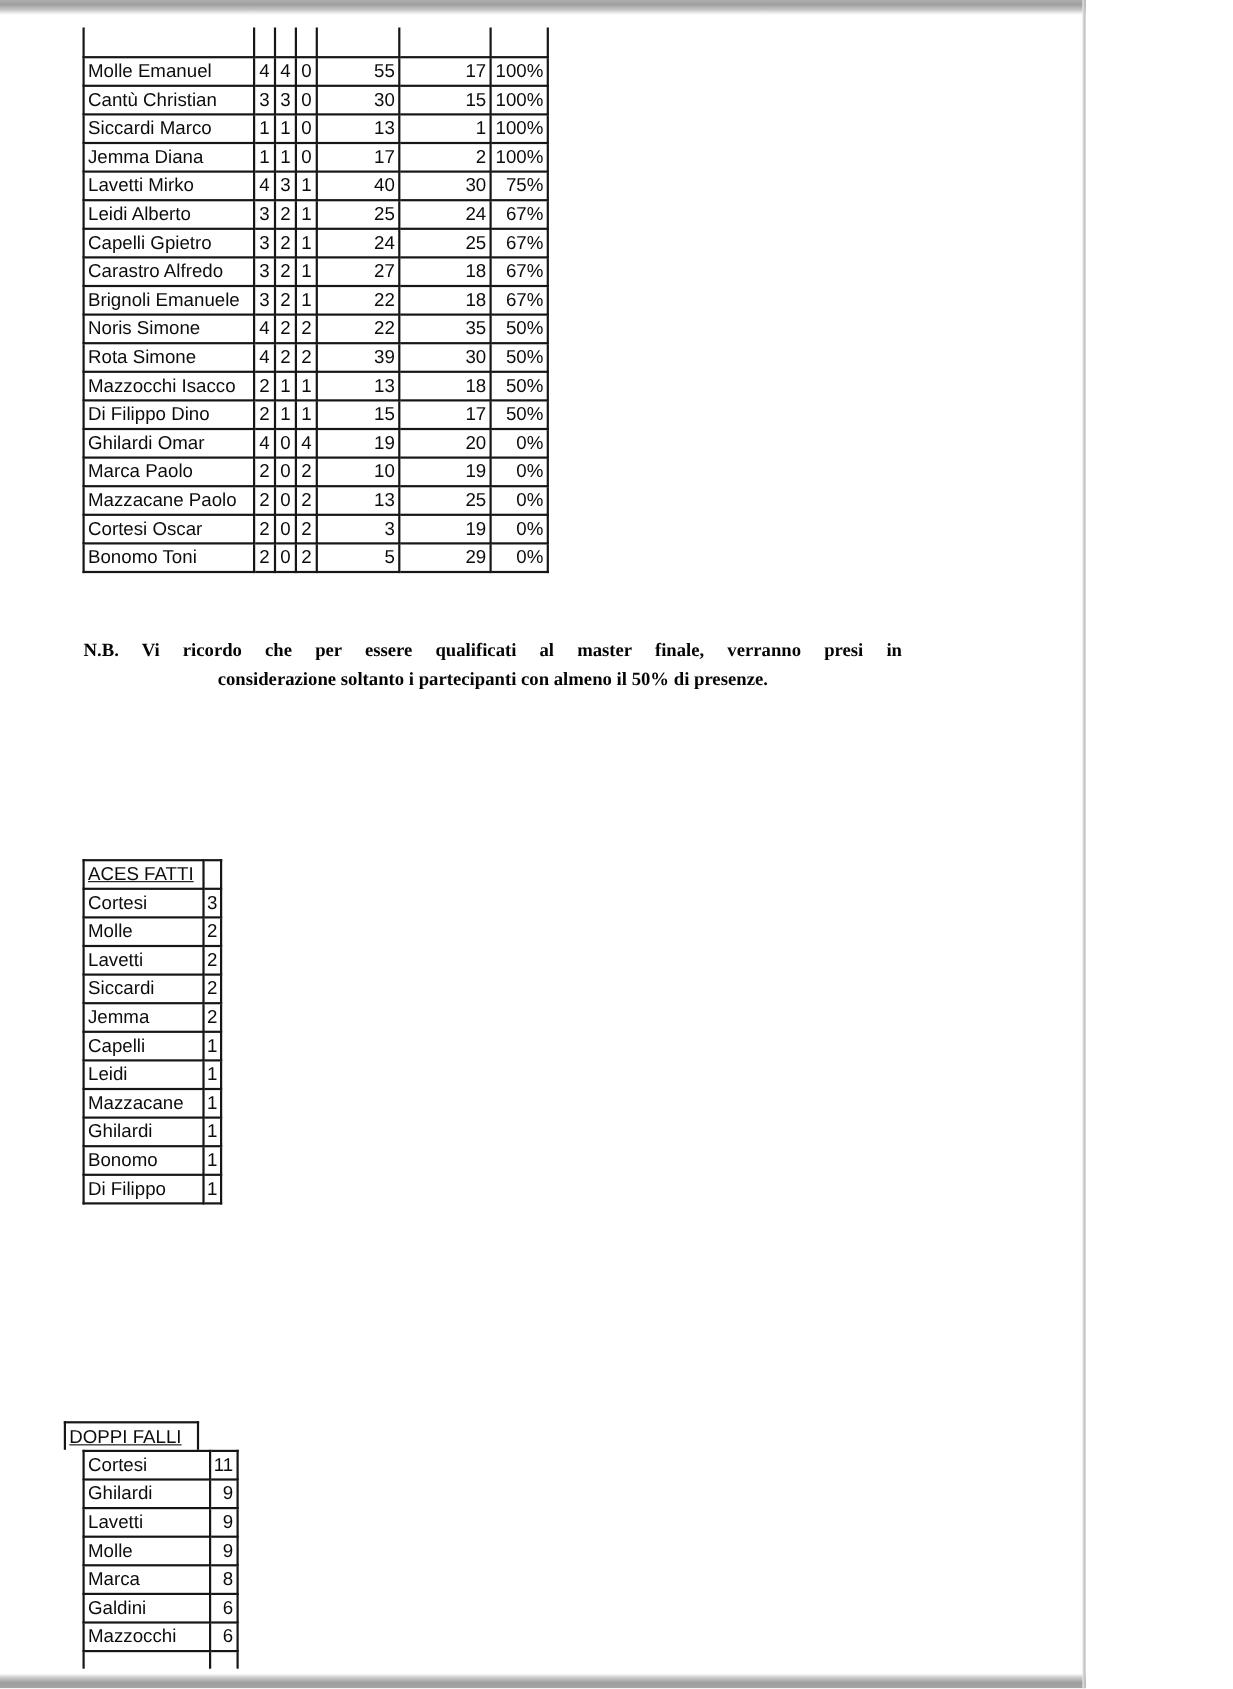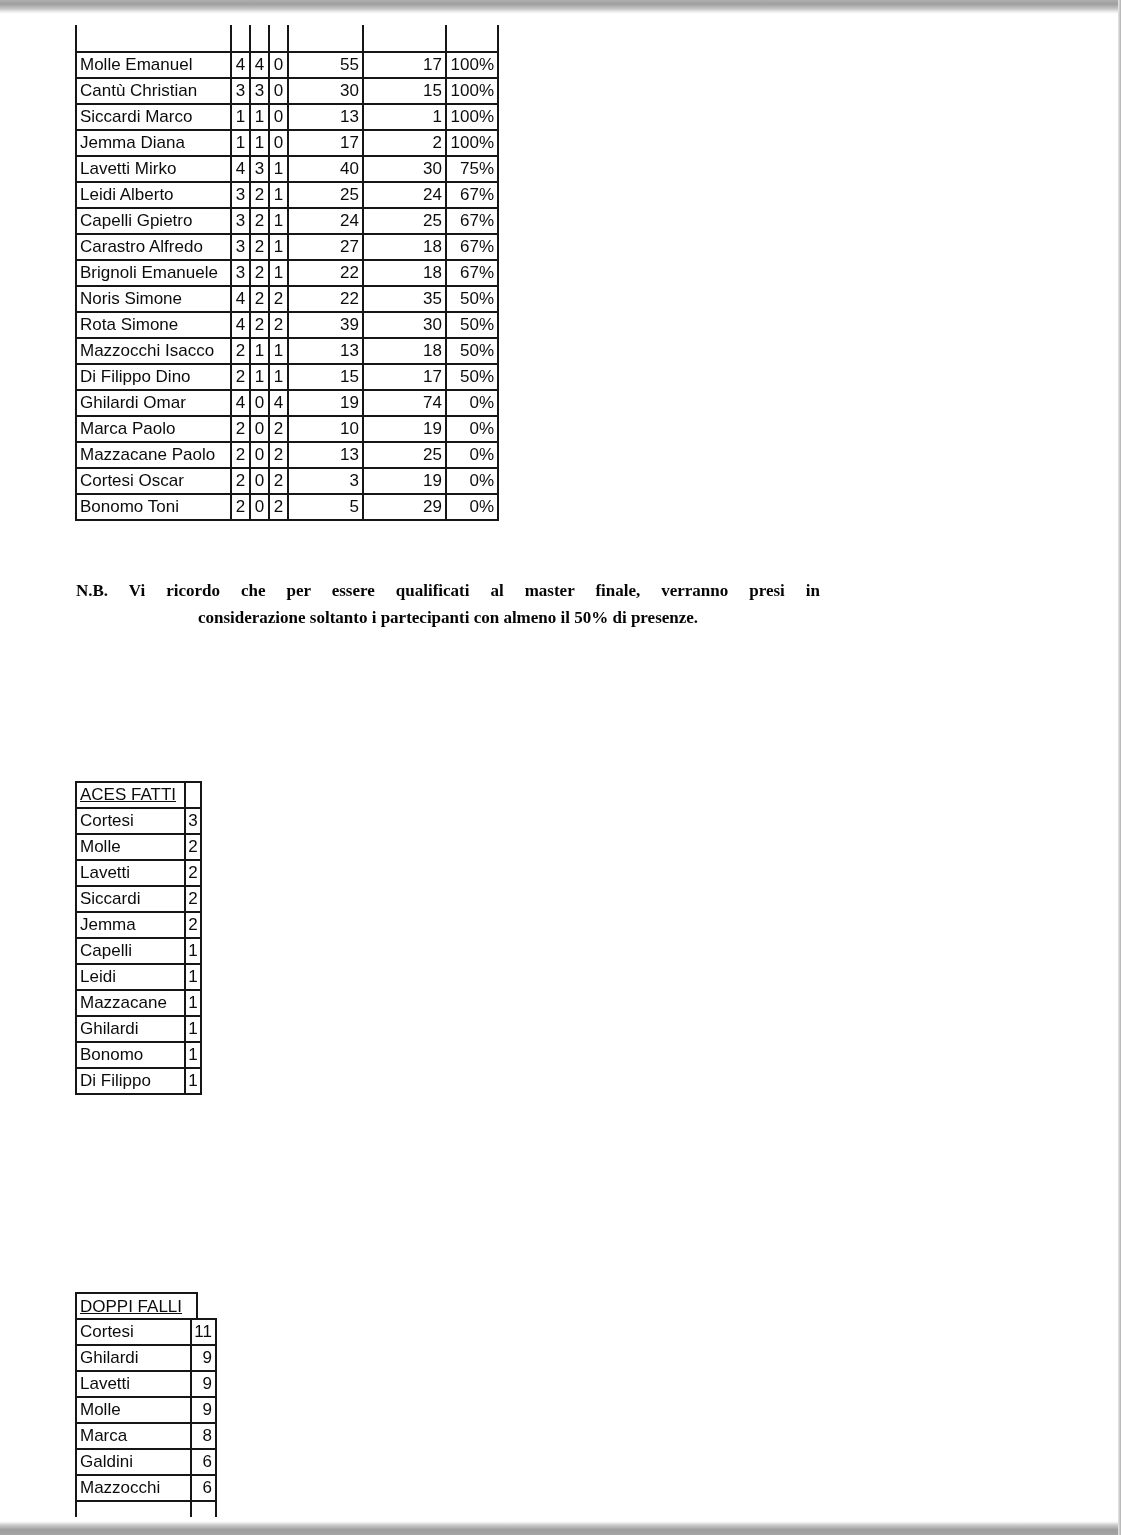--- a/index.html
+++ b/index.html
@@ -1,17 +1,17 @@
 <!DOCTYPE html>
 <html><head>
 <meta charset="utf-8">
 <style>
   html,body{margin:0;padding:0;background:#fff;}
   .page{
-    position:relative;width:1121px;height:1535px;background:#ffffff;overflow:hidden;
+    position:relative;width:987px;height:1535px;background:#ffffff;overflow:hidden;
     font-family:"Liberation Sans","DejaVu Sans",sans-serif;color:#0c0c0c;
   }
   
   .edge-top{
     position:absolute;left:0;top:0;width:1121px;height:14px;
     background:linear-gradient(180deg,#aeaeae 0%,#9f9f9f 30%,#c4c4c4 62%,#efefef 86%,#ffffff 100%);
   }
   .edge-bottom{
     position:absolute;left:0;bottom:0;width:1121px;height:14px;
     background:linear-gradient(0deg,#a4a4a4 0%,#9e9e9e 38%,#cccccc 72%,#f2f2f2 90%,#ffffff 100%);
@@ -34,21 +34,21 @@
   
   .main-table{position:absolute;left:75px;top:25px;}
   .main-table tr.cut-row td{border-top:none;height:26px;}
 
   
   .aces-table{position:absolute;left:75px;top:781px;}
   .title-text{text-decoration:underline;}
 
   
   .doppi-header{
-    position:absolute;left:75px;top:1292px;width:116px;height:24px;
+    position:absolute;left:58px;top:1292px;width:116px;height:24px;
     border:2px solid #161616;border-bottom:none;
     font-size:17px;line-height:25px;padding-left:3px;white-space:nowrap;
   }
   .doppi-table{position:absolute;left:75px;top:1318px;}
   .doppi-table tfoot td{border-bottom:none;height:15px;}
 
   
   .note{
     position:absolute;left:76px;top:577px;width:744px;
     font-family:"Liberation Serif","DejaVu Serif",serif;
@@ -216,21 +216,21 @@
           <td class="rgt">17</td>
           <td class="rgt">50%</td>
         </tr>
 
         <tr>
           <td class="nm">Ghilardi Omar</td>
           <td class="ctr">4</td>
           <td class="ctr">0</td>
           <td class="ctr">4</td>
           <td class="rgt">19</td>
-          <td class="rgt">74</td>
+          <td class="rgt">20</td>
           <td class="rgt">0%</td>
         </tr>
 
 
         <tr>
           <td class="nm">Marca Paolo</td>
           <td class="ctr">2</td>
           <td class="ctr">0</td>
           <td class="ctr">2</td>
           <td class="rgt">10</td>

